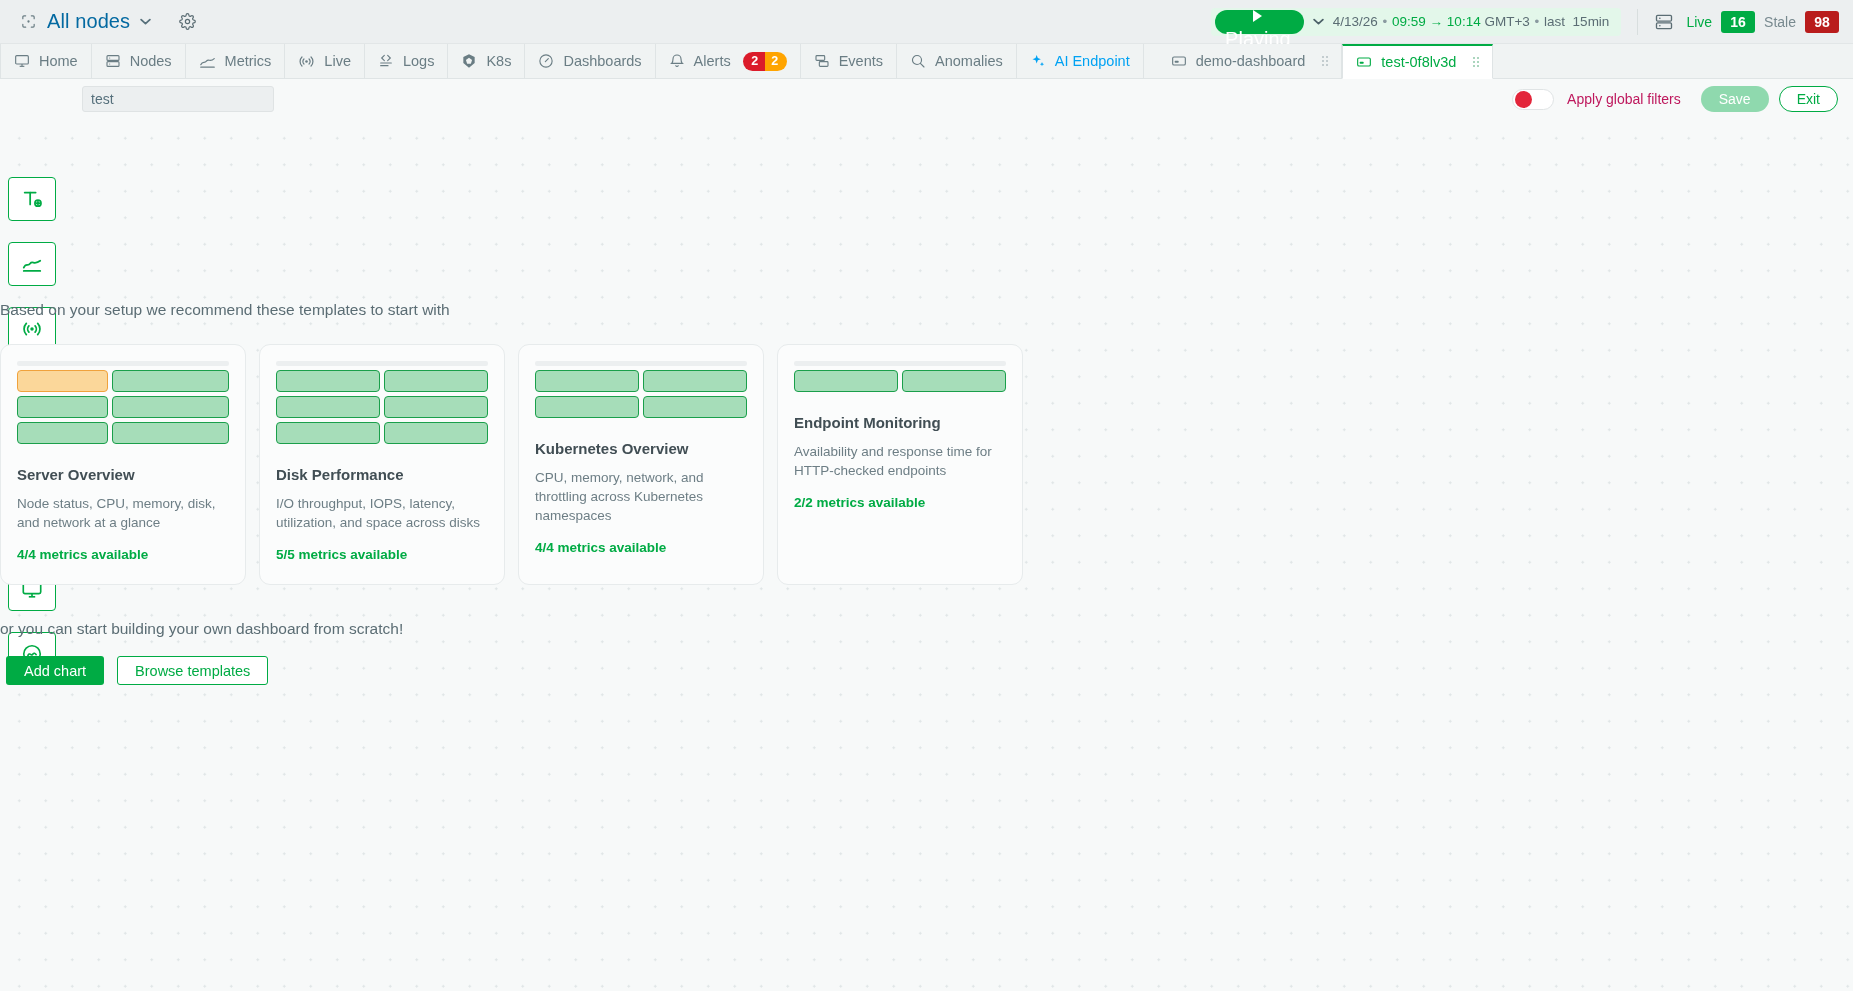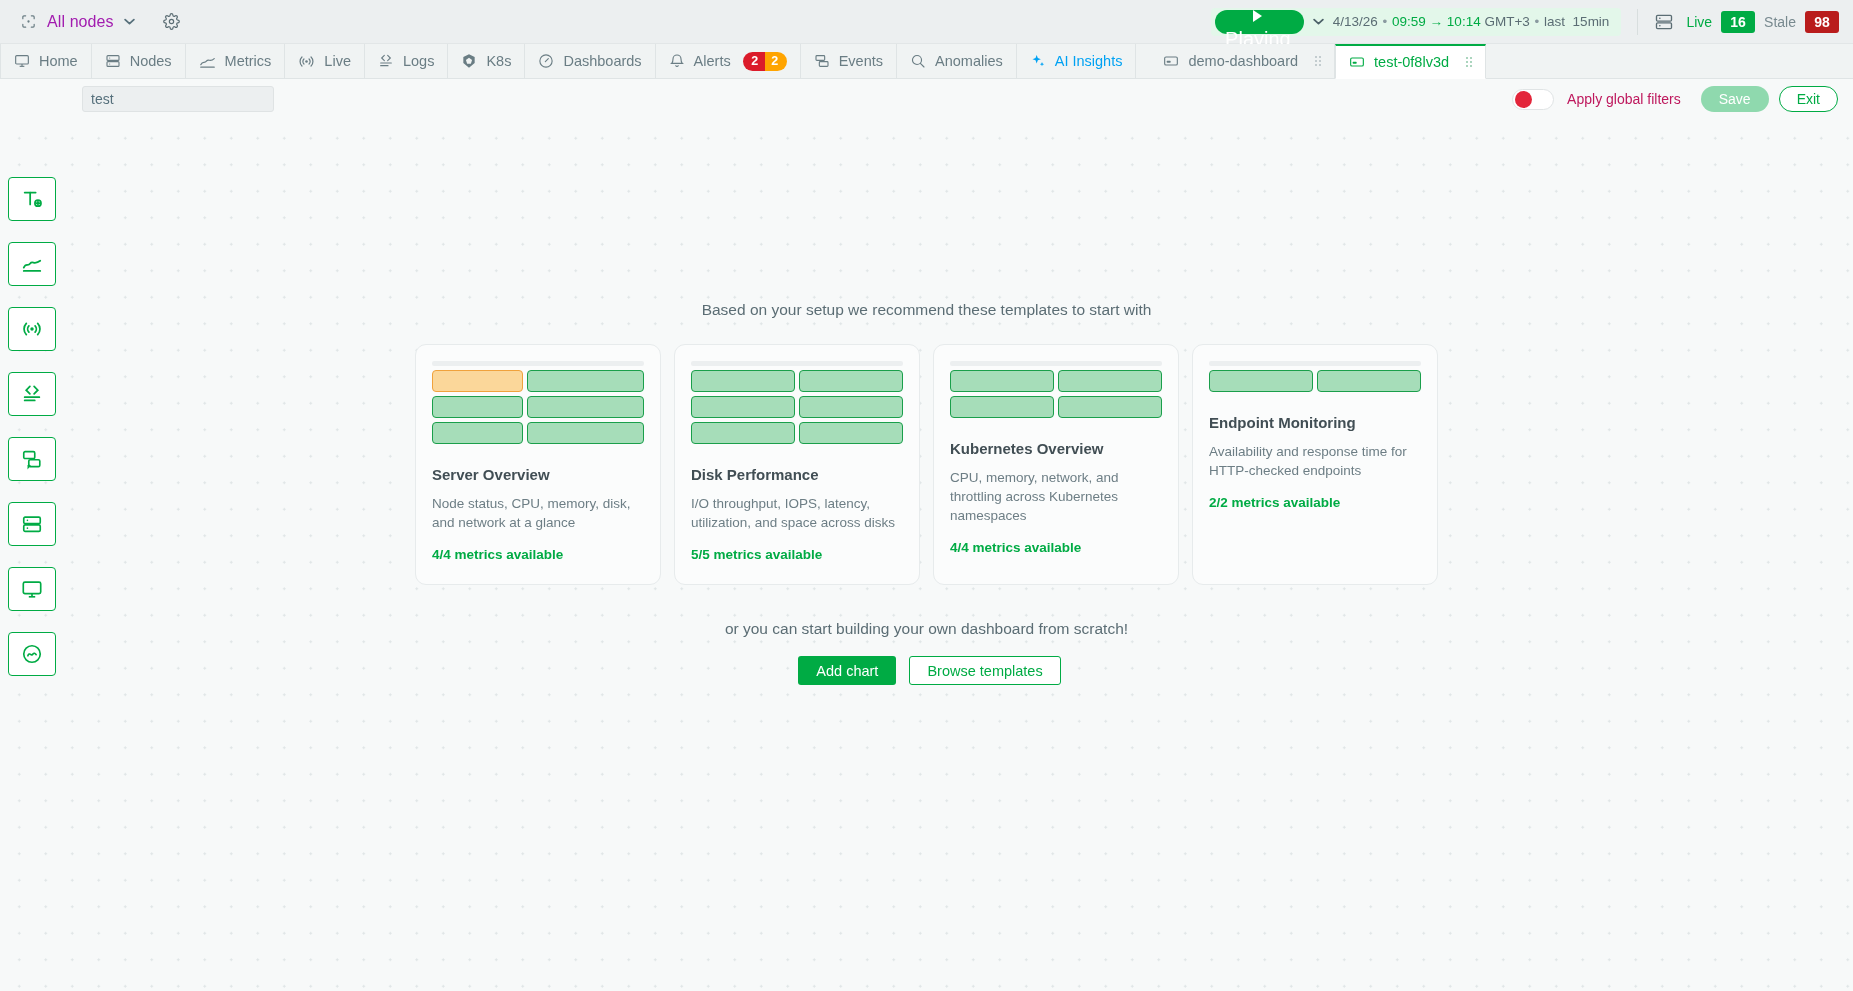--- a/index.html
+++ b/index.html
@@ -18,21 +18,21 @@
     display: flex;
     align-items: center;
     padding: 0 10px 0 14px;
     border-bottom: 1px solid #e2e6e7;
   }
   .node-picker {
     display: flex; align-items: center; gap: 10px;
     padding: 3px 6px; border-radius: 4px; cursor: pointer;
   }
   .node-picker-label {
-    font-size: 16px; color: #a21caf; letter-spacing: .1px;
+    font-size: 20px; color: #0369a1; letter-spacing: .1px;
   }
   .chev { color: #57707b; font-size: 11px; line-height: 1; }
   .gear-wrap { margin-left: 22px; display:flex; align-items:center; cursor:pointer; }
 
   .topbar-spacer { flex: 1; }
 
   .timebar {
     display: flex; align-items: center;
     background: #e3f7ea;
     border-radius: 4px;
@@ -173,21 +173,21 @@
   .rail-btn {
     width: 48px; height: 44px;
     background:#fff; border:1px solid #00ab44; border-radius:4px;
     display:flex; align-items:center; justify-content:center;
     cursor:pointer;
   }
 
   
   .tmpl-wrap {
     position:absolute; left:0; right:0; top: 0;
-    display:flex; flex-direction:column; align-items:center;
+    display:flex; flex-direction:column; 
   }
   .tmpl-heading {
     margin-top: 182px;
     font-size: 15.5px; color:#5b6d74;
   }
   .cards {
     margin-top: 25px;
     display:flex; gap: 13px;
   }
   .card {
@@ -425,21 +425,21 @@
     <span class="navlabel">Anomalies</span>
   </div>
 
   <div class="navitem ai">
     <span>
       <svg width="16" height="16" viewBox="0 0 24 24" fill="#00A2F3">
           <path d="M10 3l1.7 4.6L16.3 9.3 11.7 11 10 15.6 8.3 11 3.7 9.3 8.3 7.6 10 3z"></path>
           <path d="M18 13.5l.9 2.3 2.3.9-2.3.9-.9 2.3-.9-2.3-2.3-.9 2.3-.9.9-2.3z"></path>
         </svg>
     </span>
-    <span class="navlabel">AI Insights</span>
+    <span class="navlabel">AI Endpoint</span>
   </div>
 
   <div class="nav-gap"></div>
 
   <div class="navitem dash">
     <span>
       <svg width="16" height="16" viewBox="0 0 24 24" fill="none" stroke="#6a7d84" stroke-width="1.7">
           <rect x="2.5" y="6" width="19" height="12" rx="2"></rect>
           <rect x="5.5" y="11.5" width="6" height="3" rx="1" fill="#6a7d84" stroke="none"></rect>
         </svg>

